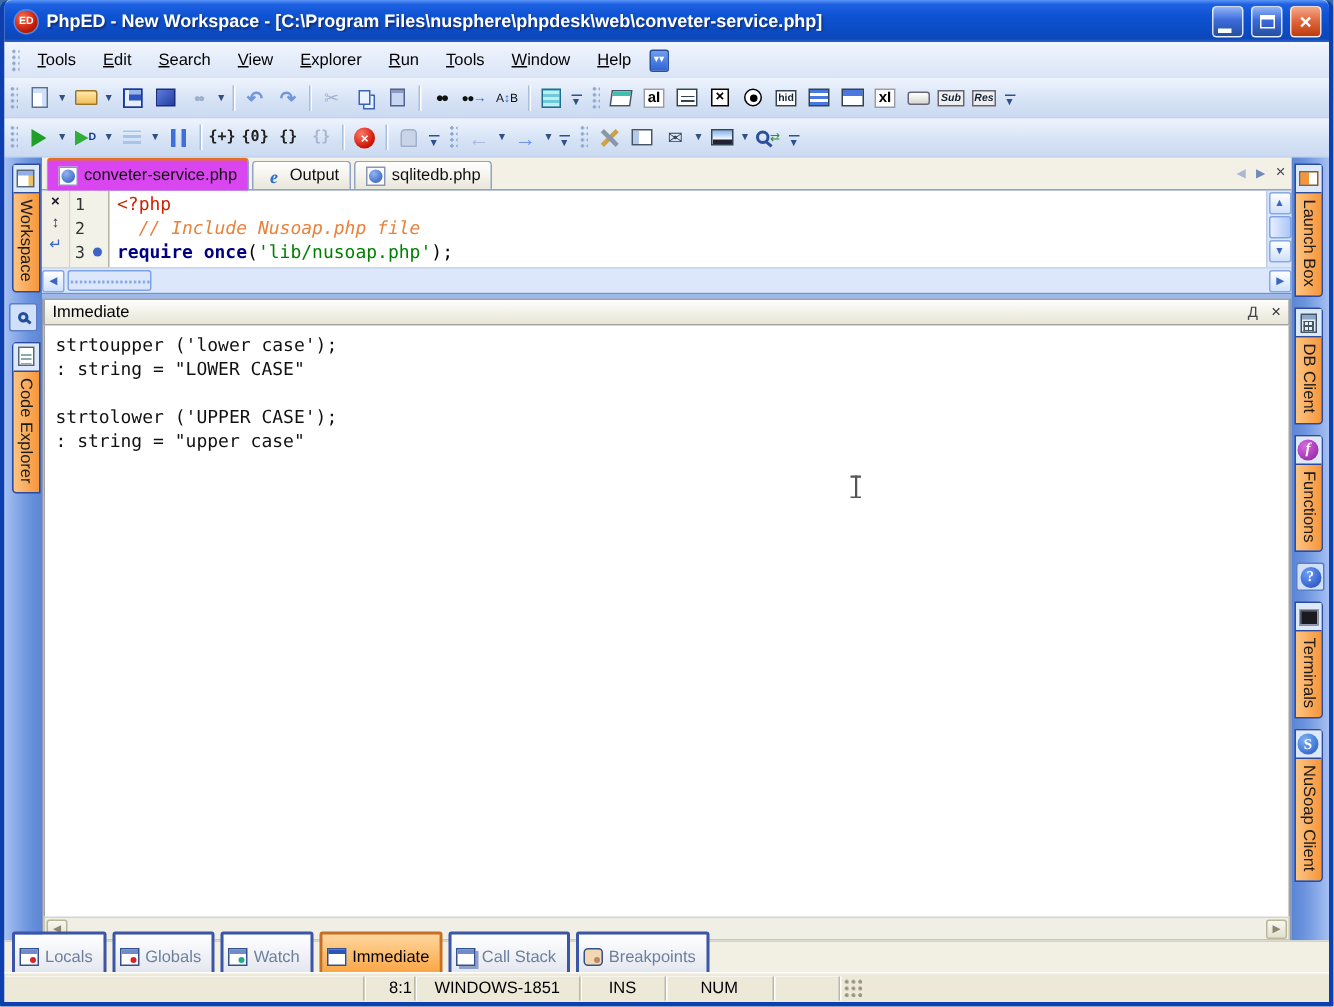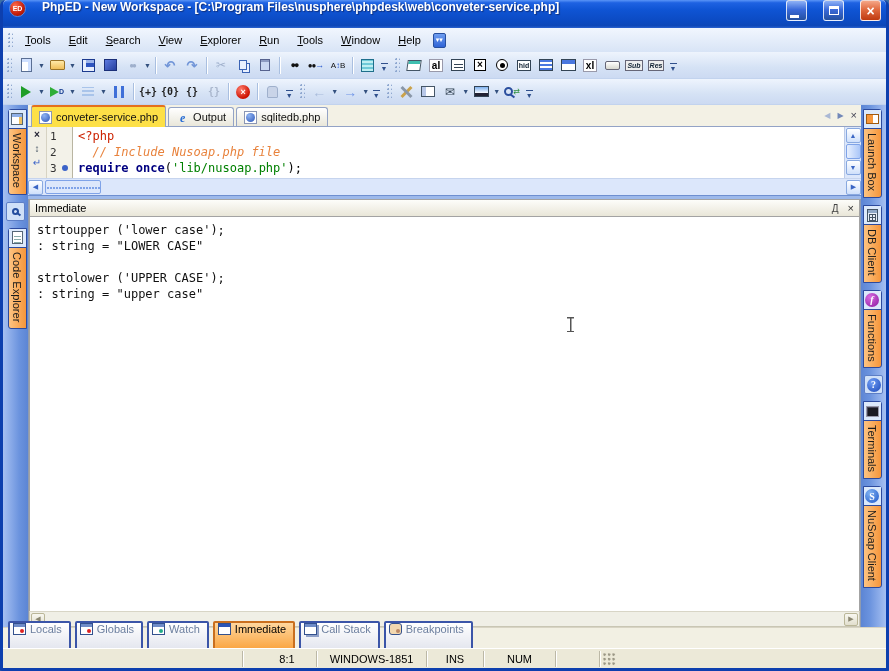--- a/index.html
+++ b/index.html
@@ -3,21 +3,21 @@
 <meta charset="utf-8">
 <style>
   * { box-sizing:border-box; margin:0; padding:0; }
   html,body { width:889px; height:671px; overflow:hidden; font-family:"Liberation Sans",sans-serif; }
   body { background:#3a6ea5; }
   i,u,b { font-style:normal; text-decoration:none; font-weight:normal; display:inline-block; }
 
   .frame { width:889px; height:671px; border:3px solid #0d3fae; border-top:none; border-radius:6px 6px 2px 2px; display:flex; flex-direction:column; background:#d8e4f6; }
 
   
-  .titlebar { height:28px; flex:none; display:flex; gap:16px; padding:0 5px 0 6px; border-radius:5px 5px 0 0;
+  .titlebar { height:28px; flex:none; display:flex; align-items:center; gap:5px; padding:0 5px 0 6px; border-radius:5px 5px 0 0;
     background:linear-gradient(180deg,#5a95f7 0%,#1e62e2 10%,#0f54d4 35%,#0c4bc4 72%,#0d47b8 92%,#2c63cf 100%); }
   .appicon { width:17px; height:17px; border-radius:50%; background:radial-gradient(circle at 35% 30%,#ff6a4a,#c41e0c 60%,#7c1204); border:1px solid #5b88e0; color:#fff; font:bold 7px "Liberation Sans",sans-serif; display:flex; align-items:center; justify-content:center; }
   .wtitle { flex:1; color:#fff; font-weight:bold; font-size:12px; text-shadow:1px 1px 1px #10307c; white-space:nowrap; overflow:hidden; }
   .wbtn { width:21px; height:21px; border:1px solid rgba(255,255,255,.8); border-radius:3px; display:flex; align-items:center; justify-content:center; }
   .wbtn.minb,.wbtn.maxb { background:linear-gradient(180deg,#8fb2f6,#3a6ada 45%,#24509f); }
   .wbtn.clsb { background:linear-gradient(180deg,#f5a687,#e06a3f 45%,#bf3a10); color:#fff; font-size:14px; font-weight:bold; }
   .minb i { width:9px; height:3px; background:#fff; transform:translate(-2px,6px); }
   .maxb i { width:10px; height:9px; border:1px solid #fff; border-top-width:3px; }
 
   
@@ -51,21 +51,21 @@
   .railbtn { width:19px; height:19px; margin-bottom:7px; background:#cfe0f8; border:1px solid #5c7ec6; border-radius:2px; display:flex; align-items:center; justify-content:center; }
   .circ { width:14px; height:14px; border-radius:50%; color:#fff; font:bold italic 10px "Liberation Serif",serif; display:flex; align-items:center; justify-content:center; }
   .mag { width:7px; height:7px; border:2px solid #234d9e; border-radius:50%; position:relative; }
   .mag::after { content:""; position:absolute; width:5px; height:2px; background:#234d9e; right:-4px; bottom:-2px; transform:rotate(40deg); }
 
   .center { flex:1; min-width:0; display:flex; flex-direction:column; background:#9db9ea; }
 
   
   .doctabs { height:22px; flex:none; background:#f3f1e5; border-bottom:1px solid #93a3c6; display:flex; align-items:flex-end; padding-left:3px; position:relative; }
   .dtab { height:19px; display:flex; align-items:center; gap:4px; padding:0 7px; font-size:11px; color:#111; background:linear-gradient(#ffffff,#e9e7da); border:1px solid #93a3c6; border-bottom:none; border-radius:3px 3px 0 0; margin-right:2px; }
-  .dtab.active { height:22px; background:#fde047; border-top:2px solid #e4701e; margin-bottom:-1px; }
+  .dtab.active { height:22px; background:#d946ef; border-top:2px solid #e4701e; margin-bottom:-1px; }
   .dtabnav { position:absolute; right:4px; top:4px; display:flex; gap:7px; align-items:center; font-size:8px; }
   .phpico { width:13px; height:13px; background:#fff; border:1px solid #8a96b4; display:flex; align-items:center; justify-content:center; }
   .phpico u { width:9px; height:9px; border-radius:50%; background:radial-gradient(circle at 35% 30%,#8fb4f2,#2b55b8); }
   .ieico { width:13px; height:13px; color:#2b6fd4; font:bold italic 12px "Liberation Serif",serif; text-align:center; }
 
   
   .edwrap { height:69px; flex:none; display:flex; flex-direction:column; border-bottom:1px solid #6e8fd0; background:#fff; }
   .edtop { flex:1; display:flex; min-height:0; }
   .minirail { width:19px; flex:none; background:#f1efe6; border-right:1px solid #d7d3c3; display:flex; flex-direction:column; align-items:center; gap:3px; padding-top:2px; font-size:10px; color:#223; }
   .gutter { width:26px; flex:none; background:#f3f2e9; border-right:1px solid #b9b5a2; font:11px "DejaVu Sans Mono",monospace; color:#333; padding:1px 0 0 3px; }
@@ -96,30 +96,30 @@
   .ibeam { position:absolute; left:536px; top:100px; width:9px; height:15px;
     background:
       linear-gradient(#555,#555) 50% 0/7px 1.5px no-repeat,
       linear-gradient(#555,#555) 50% 100%/7px 1.5px no-repeat,
       linear-gradient(#555,#555) 50% 50%/1.5px 100% no-repeat; }
   .imscroll { height:16px; flex:none; background:#f0efe6; border:1px solid #c9c6b4; border-top:1px solid #d8d5c6; display:flex; align-items:center; justify-content:space-between; padding:0 1px; }
   .bsbtn { width:14px; height:13px; background:linear-gradient(#f8f7f0,#e2dfce); border:1px solid #bab698; border-radius:2px; color:#8a8670; font-size:7px; display:flex; align-items:center; justify-content:center; }
 
   
   .bottomtabs { height:21px; flex:none; background:#f2f0e3; border-top:1px solid #d8d4c4; display:flex; align-items:center; gap:4px; padding-left:5px; }
-  .btab { display:flex; align-items:flex-start; gap:4px; height:34px; padding:0 7px 0 3px; border:2px solid #3b55a8; border-radius:2px; background:linear-gradient(#ffffff,#dfe2ec); color:#6c7f9f; font-size:11px; }
+  .btab { display:flex; align-items:center; gap:4px; height:34px; padding:0 7px 0 3px; border:2px solid #3b55a8; border-radius:2px; background:linear-gradient(#ffffff,#dfe2ec); color:#6c7f9f; font-size:11px; }
   .btab.active { background:linear-gradient(#ffd79e,#f99d33); border-color:#c96f1f; color:#000; }
   .bwin { width:13px; height:12px; background:#fff; border:1px solid #33518e; position:relative; }
   .bwin u { position:absolute; left:0; top:0; right:0; height:3px; background:#6f8cc8; }
   .bwin b { position:absolute; right:1px; bottom:1px; width:4px; height:4px; border-radius:50%; }
 
   
   .statusbar { height:20px; flex:none; background:#ece9d8; border-top:1px solid #fff; display:flex; align-items:center; font-size:11px; color:#000; }
   .scell { height:16px; display:flex; align-items:center; padding:0 8px; border-right:1px solid #bcb8a6; box-shadow:1px 0 0 #fff; }
-  .sc1 { width:240px; } .sc2 { flex:1; } .sc3 { width:74px; justify-content:center;padding-left:23px; }
+  .sc1 { width:240px; } .sc2 { flex:1; } .sc3 { width:34px; justify-content:center;padding-left:23px; }
   .sc4 { width:110px; justify-content:center; } .sc5 { width:57px; justify-content:center; }
   .sc6 { width:72px; justify-content:center; } .sc7 { width:44px; }
   .sgrip { width:14px; height:14px; margin-left:2px; background-image:radial-gradient(circle at 2px 2px,#9a9685 1.2px,transparent 1.4px); background-size:4.5px 4.5px; background-position:bottom right; }
 </style>
 </head>
 <body>
 
 <div class="frame">
 
   <div class="titlebar">

